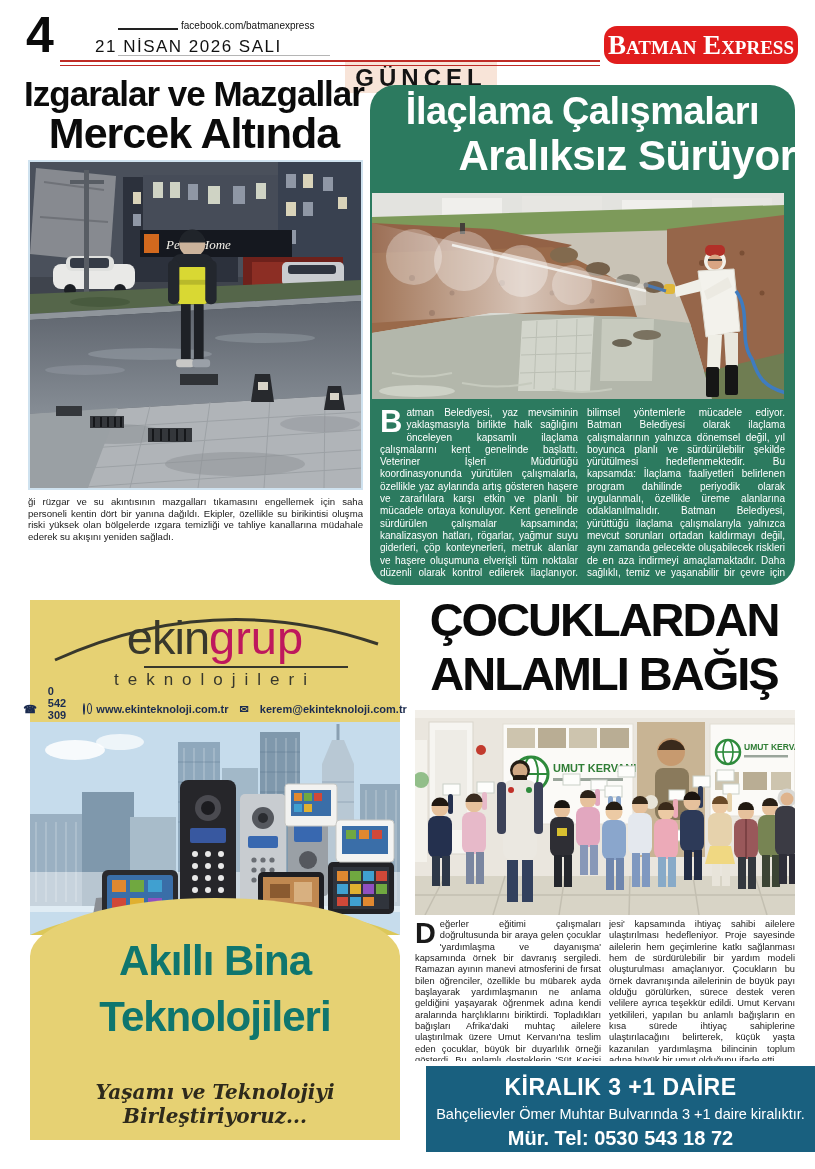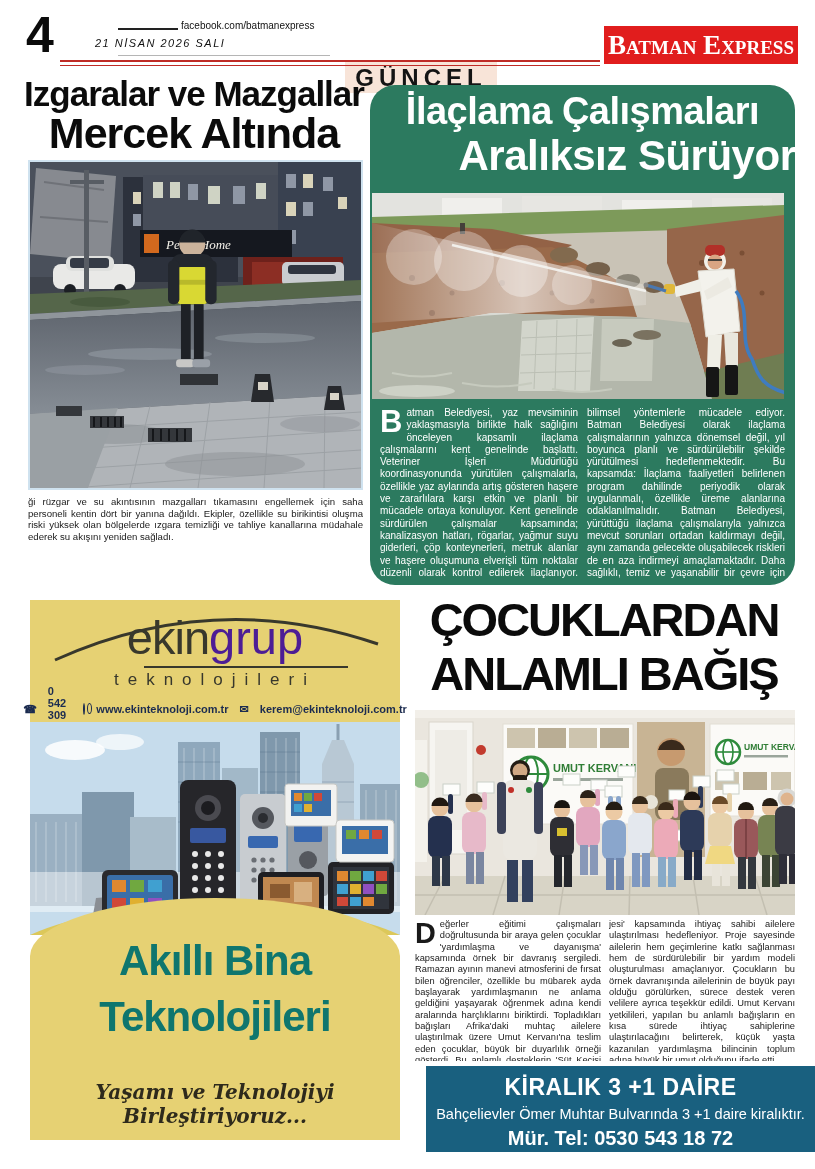--- a/index.html
+++ b/index.html
@@ -32,24 +32,24 @@
   svg{display:block;}
 </style>
 </head>
 <body>
 
 <div class="page">
 
   <div class="abs" style="left:26px;top:10px;font-size:50px;font-weight:800;color:#0b0b0b;line-height:1;">4</div>
   <div class="abs" style="left:118px;top:28px;width:60px;border-top:2px solid #222;"></div>
   <div class="abs" style="left:181px;top:20px;font-size:10px;color:#111;">facebook.com/batmanexpress</div>
-  <div class="abs" style="left:95px;top:37px;font-size:11px;letter-spacing:1.5px;color:#111;font-style:italic;">21 NİSAN 2026 SALI</div>
+  <div class="abs" style="left:95px;top:37px;font-size:17px;letter-spacing:1.5px;color:#111;">21 NİSAN 2026 SALI</div>
   <div class="abs" style="left:118px;top:55px;width:212px;border-top:1px solid #b5b5b5;"></div>
   <div class="abs guncel" style="left:345px;top:29px;width:152px;height:31px;font-size:24px;margin-top:33px;">GÜNCEL</div>
-  <div class="abs masthead" style="left:604px;top:26px;width:194px;height:38px;font-size:27px;">Batman Express</div>
+  <div class="abs masthead" style="left:604px;top:26px;width:194px;height:38px;font-size:27px;border-radius:13px;">Batman Express</div>
   <div class="abs redrule" style="left:60px;top:60px;width:540px;"></div>
 
   <div class="abs hl ctr" style="left:24px;top:76px;width:340px;font-size:35px;">Izgaralar ve Mazgallar</div>
   <div class="abs hl ctr" style="left:24px;top:112px;width:340px;font-size:43px;">Mercek Altında</div>
 
   <div class="abs photoframe" style="left:28px;top:160px;width:335px;height:330px;box-sizing:border-box;">
     <svg width="331" height="326" viewBox="0 0 331 326">
       <rect x="0" y="0" width="331" height="326" fill="#3f444d"></rect>
       <rect x="0" y="0" width="331" height="115" fill="#4a505b"></rect>
       <polygon points="6,6 86,14 80,100 0,92" fill="#878a90"></polygon>
@@ -251,21 +251,21 @@
       <div class="col dc" style="height:172px;">Batman Belediyesi, yaz mevsiminin yaklaşmasıyla birlikte halk sağlığını önceleyen kapsamlı ilaçlama çalışmalarını kent genelinde başlattı. Veteriner İşleri Müdürlüğü koordinasyonunda yürütülen çalışmalarla, özellikle yaz aylarında artış gösteren haşere ve zararlılara karşı etkin ve planlı bir mücadele ortaya konuluyor. Kent genelinde sürdürülen çalışmalar kapsamında; kanalizasyon hatları, rögarlar, yağmur suyu giderleri, çöp konteynerleri, metruk alanlar ve haşere oluşumuna elverişli tüm noktalar düzenli olarak kontrol edilerek ilaçlanıyor. Ekipler, sivrisinek, karasinek, hamam böceği, fare ve larva gibi halk sağlığını tehdit eden unsurlara karşı</div>
       <div class="col" style="height:172px;">bilimsel yöntemlerle mücadele ediyor. Batman Belediyesi olarak ilaçlama çalışmalarının yalnızca dönemsel değil, yıl boyunca planlı ve sürdürülebilir şekilde yürütülmesi hedeflenmektedir. Bu kapsamda: İlaçlama faaliyetleri belirlenen program dahilinde periyodik olarak uygulanmalı, özellikle üreme alanlarına odaklanılmalıdır. Batman Belediyesi, yürüttüğü ilaçlama çalışmalarıyla yalnızca mevcut sorunları ortadan kaldırmayı değil, aynı zamanda gelecekte oluşabilecek riskleri de en aza indirmeyi amaçlamaktadır. Daha sağlıklı, temiz ve yaşanabilir bir çevre için ekipler yaz sezonu boyunca sahada aktif olarak görev yapmaya devam edecek.</div>
     </div>
   </div>
 
   <div class="abs yellow" style="left:30px;top:600px;width:370px;height:122px;">
     <svg class="abs" style="left:0;top:2px;" width="370" height="62" viewBox="0 0 370 62">
       <path d="M25,58 Q185,-14 348,42" stroke="#38382c" stroke-width="3" fill="none"></path>
     </svg>
     <div class="abs ctr" style="left:0;top:14px;width:370px;line-height:1;">
-      <span style="font-size:47px;font-weight:400;color:#38382c;letter-spacing:-1px;">ekin</span><span style="font-size:47px;font-weight:400;color:#4c1d95;">grup</span>
+      <span style="font-size:47px;font-weight:400;color:#38382c;letter-spacing:-1px;">ekin</span><span style="font-size:47px;font-weight:400;color:#be185d;">grup</span>
     </div>
     <div class="abs" style="left:114px;top:66px;width:204px;border-top:2px solid #38382c;"></div>
     <div class="abs ctr" style="left:0;top:70px;width:370px;font-size:17px;letter-spacing:9px;color:#38382c;">teknolojileri</div>
     <div class="abs contactbar" style="left:0;top:99px;width:370px;height:20px;">
       <span>☎</span>
       <span>0 542 309 7272</span>
       <span style="display:inline-block;width:10px;height:10px;border:1.5px solid #1c2c50;border-radius:50%;position:relative;">
         <span style="position:absolute;left:3px;top:-1px;width:3px;height:9px;border:1px solid #1c2c50;border-radius:50%;"></span>
       </span>
       <span>www.ekinteknoloji.com.tr</span>

